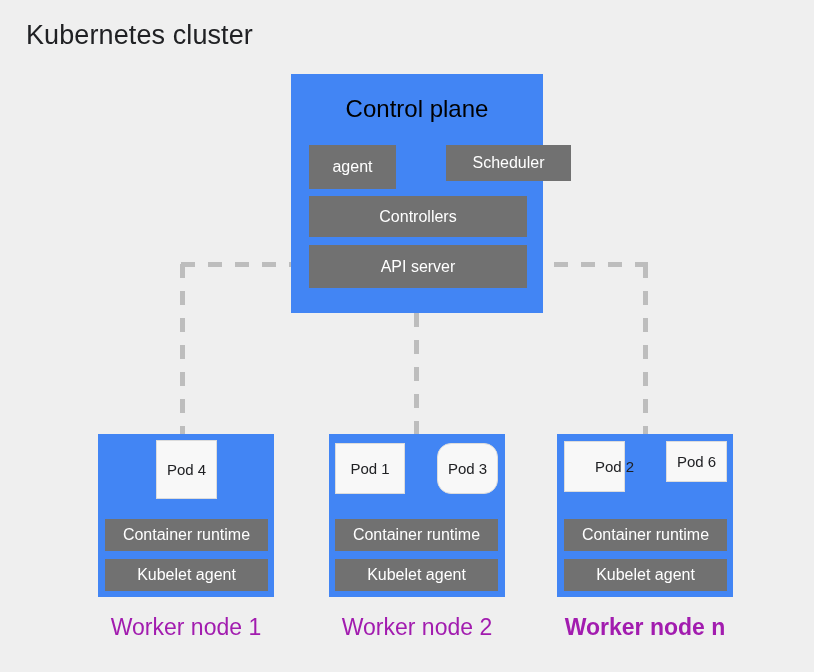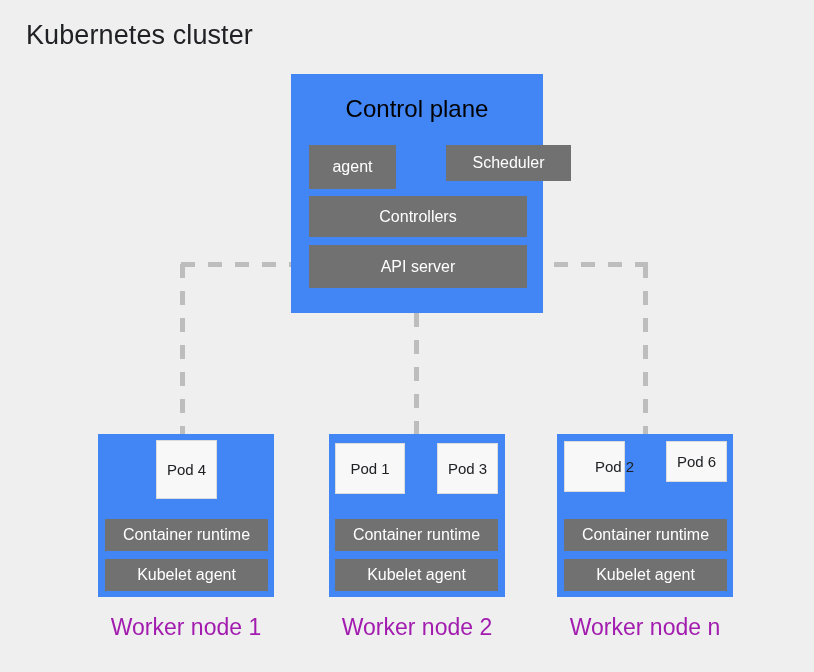--- a/index.html
+++ b/index.html
@@ -92,30 +92,30 @@
     position: absolute;
     width: 176px;
     text-align: center;
     color: #a21caf;
     font-size: 23px;
     top: 614px;
     white-space: nowrap;
   }
   #worker-node-1-label { left: 98px; }
   #worker-node-2-label { left: 329px; }
-  #worker-node-3-label { left: 557px; }
+  #worker-node-3-label { left: 557px; font-weight: bold; }
 
   
   #n1-pod4       { left: 156px; top: 440px; width: 61px; height: 59px; }
   #n1-runtime    { left: 105px; top: 519px; width: 163px; height: 32px; }
   #n1-kubelet    { left: 105px; top: 559px; width: 163px; height: 32px; }
 
   
   #n2-pod1       { left: 335px; top: 443px; width: 70px; height: 51px; text-align: right; }
-  #n2-pod3       { left: 437px; top: 443px; width: 61px; height: 51px; }
+  #n2-pod3       { left: 437px; top: 443px; width: 61px; height: 51px; border-radius: 14px; }
   #n2-runtime    { left: 335px; top: 519px; width: 163px; height: 32px; }
   #n2-kubelet    { left: 335px; top: 559px; width: 163px; height: 32px; }
 
   
   #n3-pod2       { left: 564px; top: 441px; width: 61px; height: 51px; padding-left: 40px; }
   #n3-pod6       { left: 666px; top: 441px; width: 61px; height: 41px; }
   #n3-runtime    { left: 564px; top: 519px; width: 163px; height: 32px; }
   #n3-kubelet    { left: 564px; top: 559px; width: 163px; height: 32px; }
 
   

